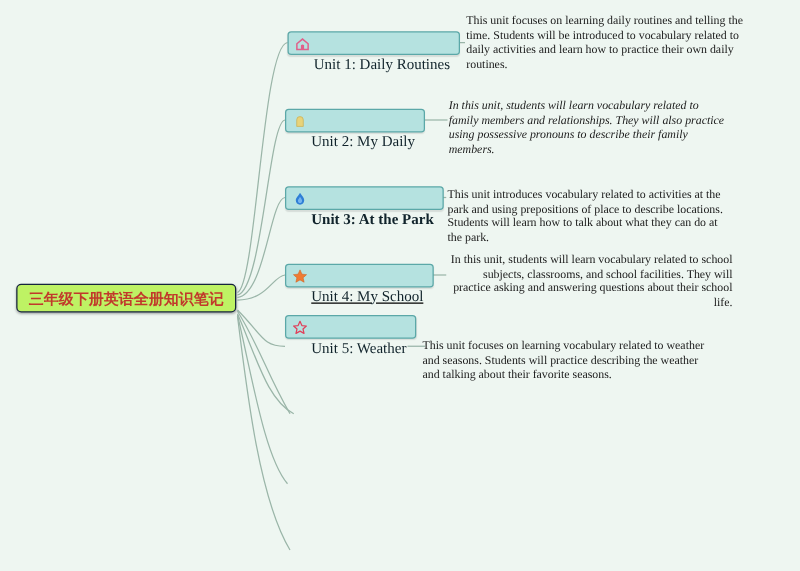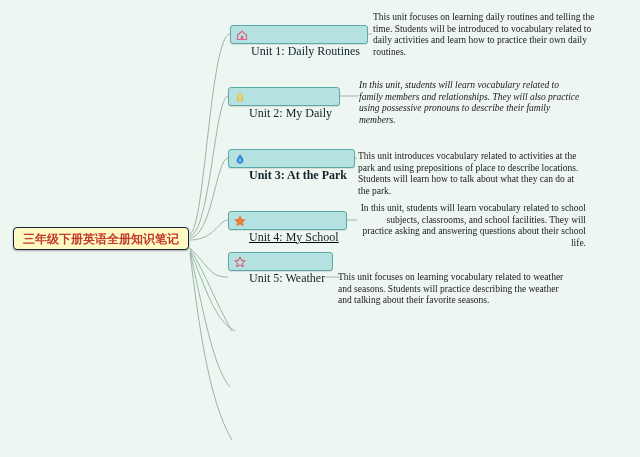--- a/index.html
+++ b/index.html
@@ -29,21 +29,21 @@
   }
 
   
   .root-node {
     position: absolute;
     left: 13px;
     top: 227px;
     width: 176px;
     height: 23px;
     box-sizing: border-box;
-    background: #fef9c3;
+    background: #bef264;
     border: 1px solid #16243d;
     border-radius: 4px;
     box-shadow: 0 1px 2px rgba(0,0,0,0.30);
     display: flex;
     align-items: center;
     justify-content: center;
   }
   .root-label {
     color: #c1392b;
     font-family: "DejaVu Sans", sans-serif;

